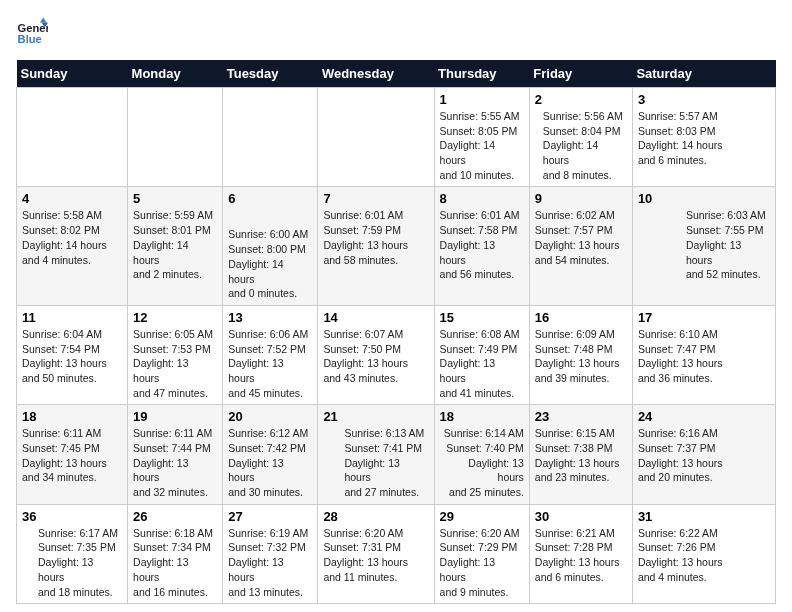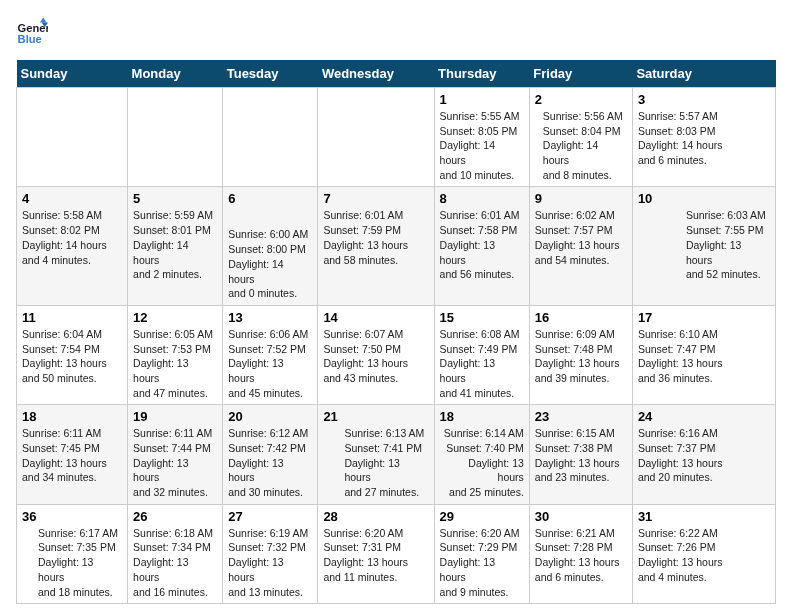--- a/index.html
+++ b/index.html
@@ -36,21 +36,21 @@
     .subtitle {
       font-size: 16px;
       color: #444;
     }
     table {
       width: 100%;
       border-collapse: collapse;
       font-size: 11px;
     }
     thead tr th {
-      background-color: #0c4a6e;
+      background-color: #0f172a;
       color: #fff;
       padding: 6px 4px;
       text-align: left;
       font-size: 13px;
       font-weight: bold;
     }
     tbody tr td {
       border: 1px solid #ccc;
       vertical-align: top;
       padding: 4px 5px;

